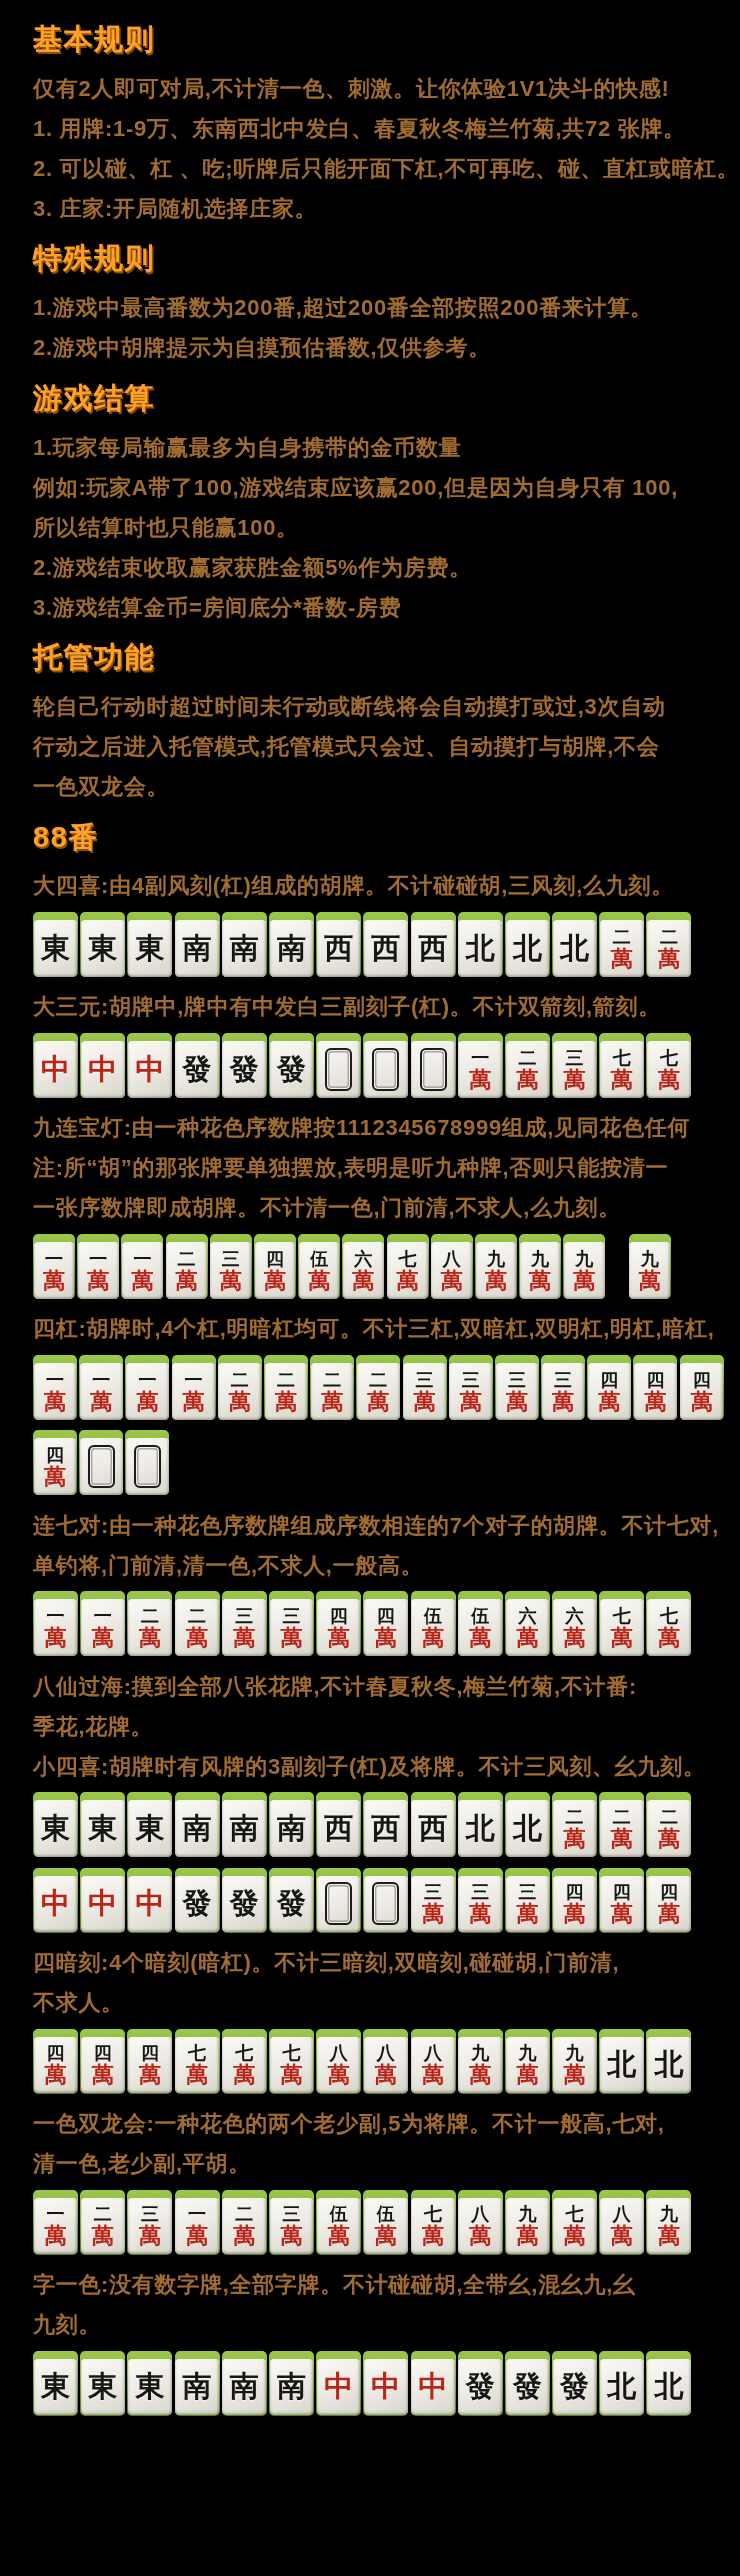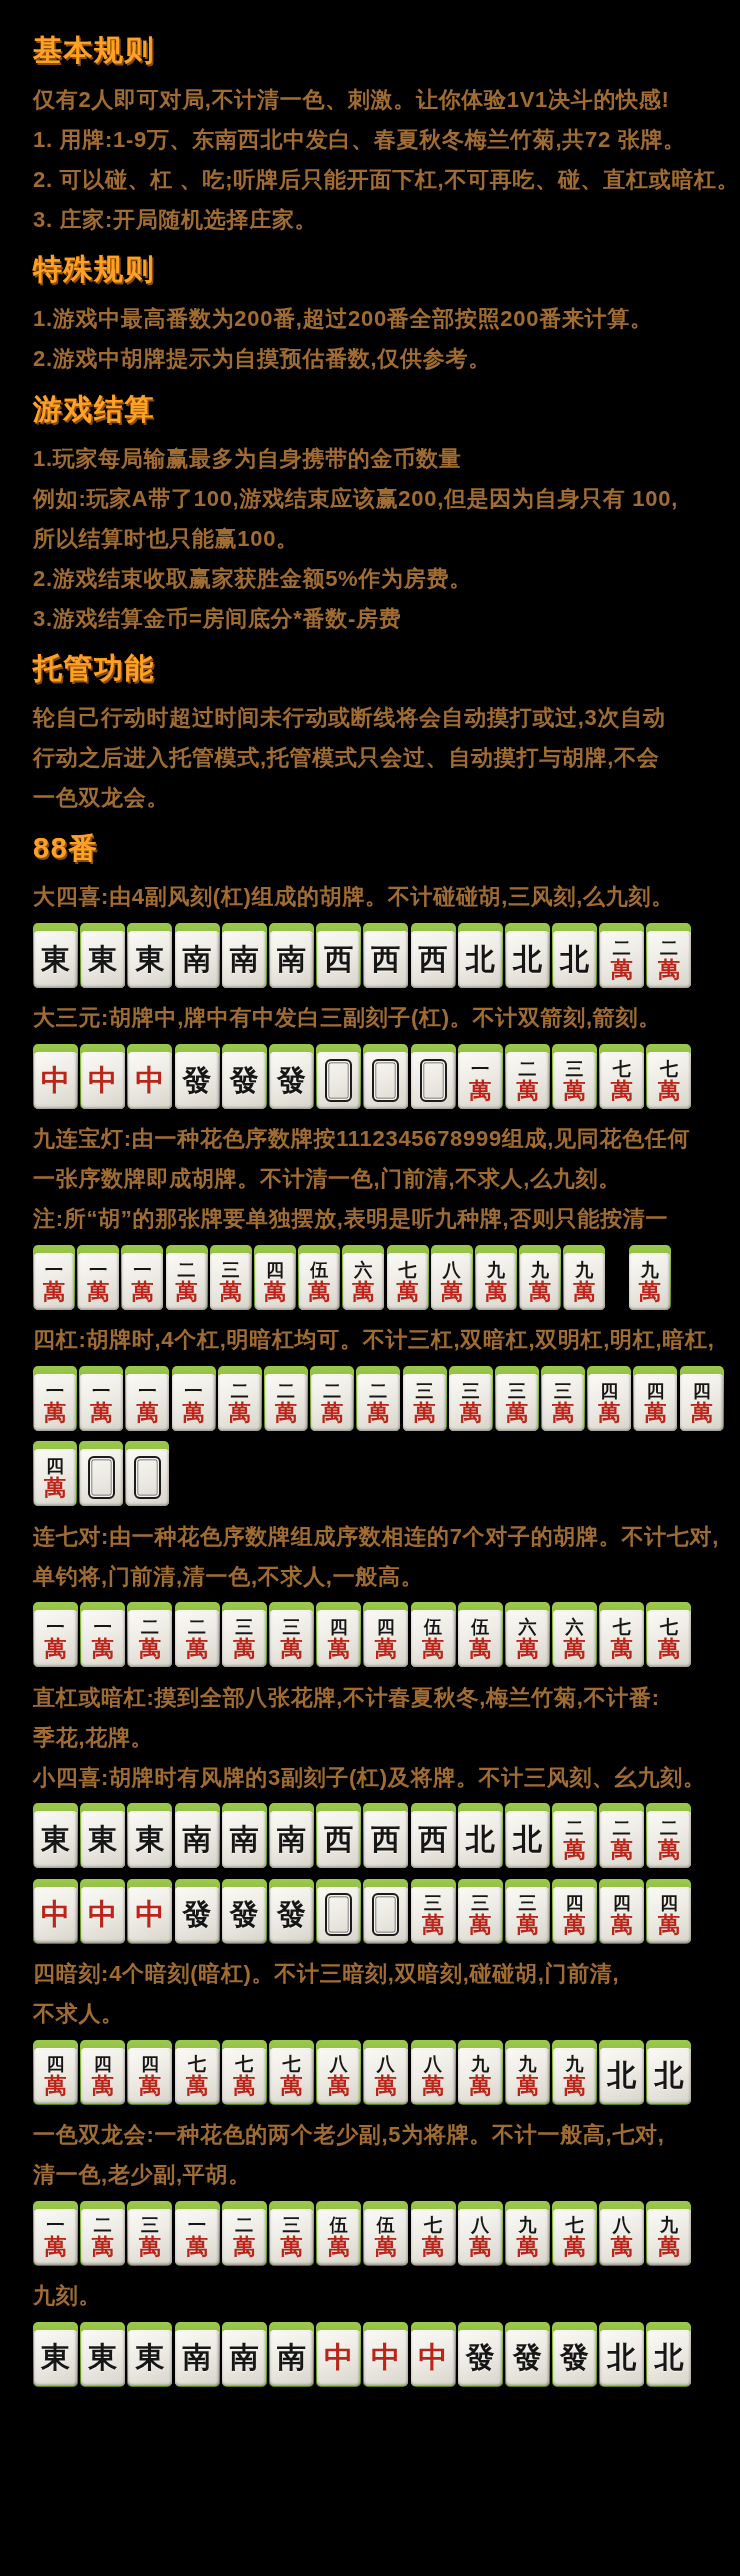--- a/index.html
+++ b/index.html
@@ -9,21 +9,21 @@
     font-family:"Liberation Sans", sans-serif;
   }
   .content{padding:13px 0 0 33px;}
   .heading{
     font-size:29px;font-weight:700;line-height:1.1;
     margin:14.5px 0 13px;
     letter-spacing:1.5px;
     color:#FFA126;
     text-shadow:1.5px 2.2px 0 #8C4E00, 0 0 0.7px #C97300;
   }
-  .heading.first{margin-top:22px;}
+  .heading.first{margin-top:11px;}
   .line{
     font-size:22px;font-weight:700;line-height:40px;height:40px;
     color:#A06C32;letter-spacing:0.7px;white-space:nowrap;
   }
   .tiles{
     display:flex;align-items:flex-end;gap:2.2px;
     margin:5.8px 0 10.2px;
   }
   .tile{
     position:relative;flex:0 0 auto;
@@ -228,22 +228,22 @@
         </div>
       </div>
       <div class="tile" style="width: 45px;">
         <div class="face">
           <div class="num-top">七</div>
           <div class="wan-bottom">萬</div>
         </div>
       </div>
     </div>
     <div class="line">九连宝灯:由一种花色序数牌按1112345678999组成,见同花色任何</div>
+    <div class="line">注:所“胡”的那张牌要单独摆放,表明是听九种牌,否则只能按清一</div>
     <div class="line">一张序数牌即成胡牌。不计清一色,门前清,不求人,么九刻。</div>
-    <div class="line">注:所“胡”的那张牌要单独摆放,表明是听九种牌,否则只能按清一</div>
     <div class="tiles">
       <div class="tile" style="width: 42px;">
         <div class="face">
           <div class="num-top">一</div>
           <div class="wan-bottom">萬</div>
         </div>
       </div>
       <div class="tile" style="width: 42px;">
         <div class="face">
           <div class="num-top">一</div>
@@ -516,21 +516,21 @@
           <div class="wan-bottom">萬</div>
         </div>
       </div>
       <div class="tile" style="width: 45px;">
         <div class="face">
           <div class="num-top">七</div>
           <div class="wan-bottom">萬</div>
         </div>
       </div>
     </div>
-    <div class="line">直杠或暗杠:摸到全部八张花牌,不计春夏秋冬,梅兰竹菊,不计番:</div>
+    <div class="line">八仙过海:摸到全部八张花牌,不计春夏秋冬,梅兰竹菊,不计番:</div>
     <div class="line">季花,花牌。</div>
     <div class="line">小四喜:胡牌时有风牌的3副刻子(杠)及将牌。不计三风刻、幺九刻。</div>
     <div class="tiles">
       <div class="tile" style="width: 45px;">
         <div class="face">
           <div class="honor">東</div>
         </div>
       </div>
       <div class="tile" style="width: 45px;">
         <div class="face">
@@ -846,20 +846,21 @@
           <div class="wan-bottom">萬</div>
         </div>
       </div>
       <div class="tile" style="width: 45px;">
         <div class="face">
           <div class="num-top">九</div>
           <div class="wan-bottom">萬</div>
         </div>
       </div>
     </div>
+    <div class="line">字一色:没有数字牌,全部字牌。不计碰碰胡,全带幺,混幺九,幺</div>
     <div class="line">九刻。</div>
     <div class="tiles">
       <div class="tile" style="width: 45px;">
         <div class="face">
           <div class="honor">東</div>
         </div>
       </div>
       <div class="tile" style="width: 45px;">
         <div class="face">
           <div class="honor">東</div>

